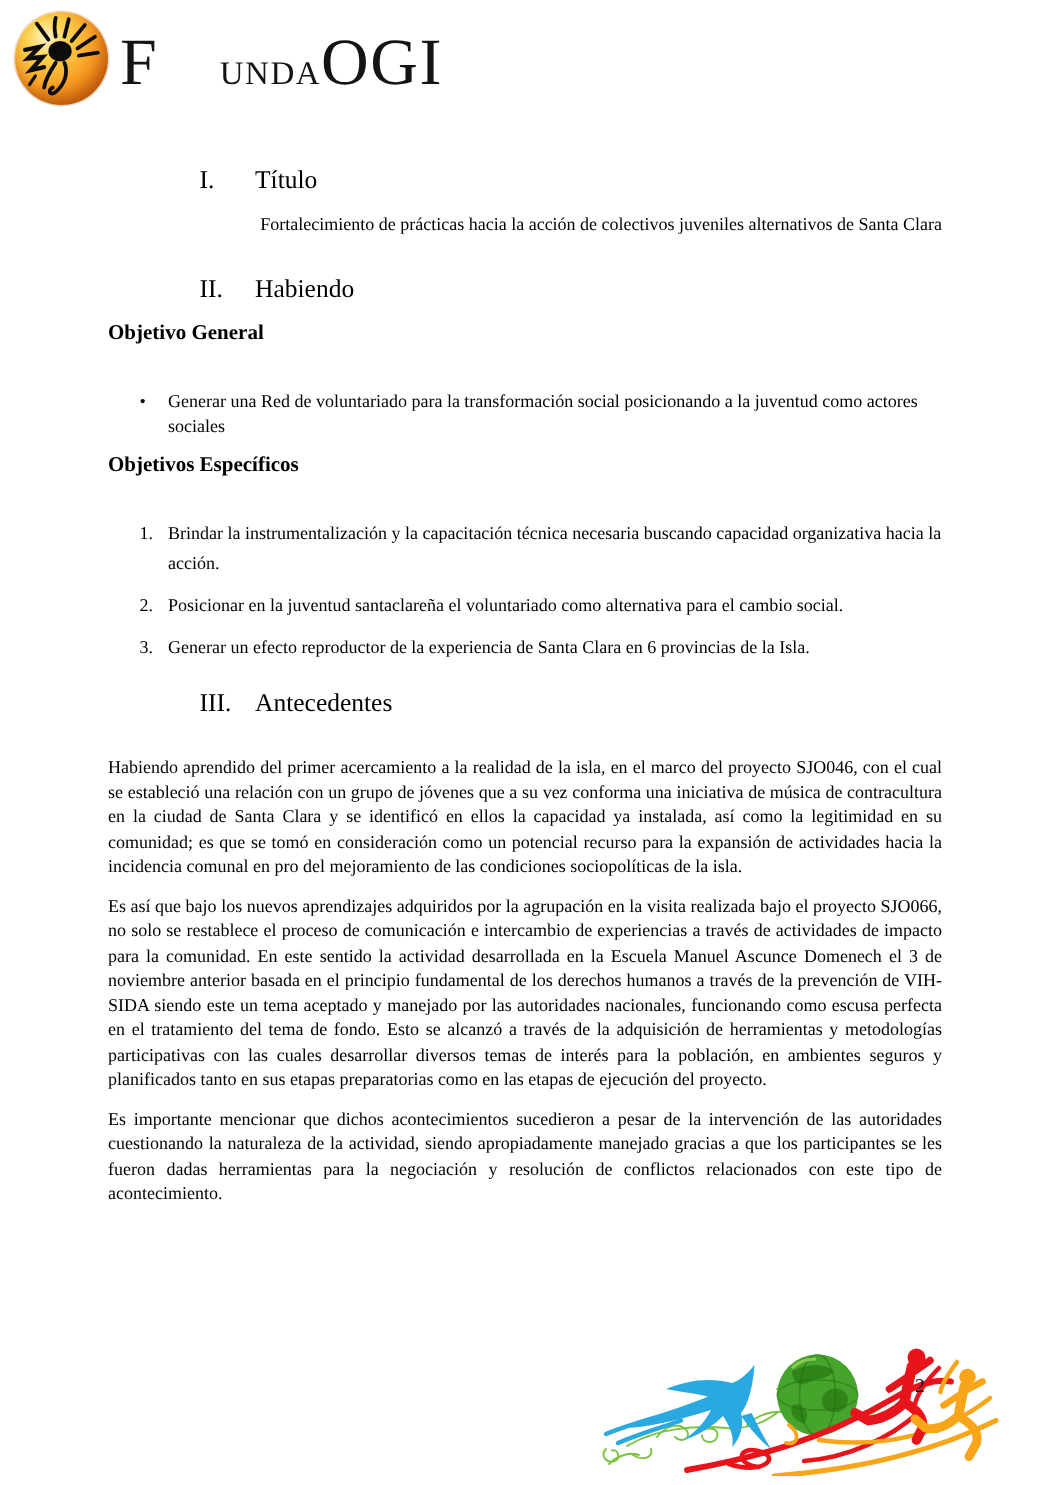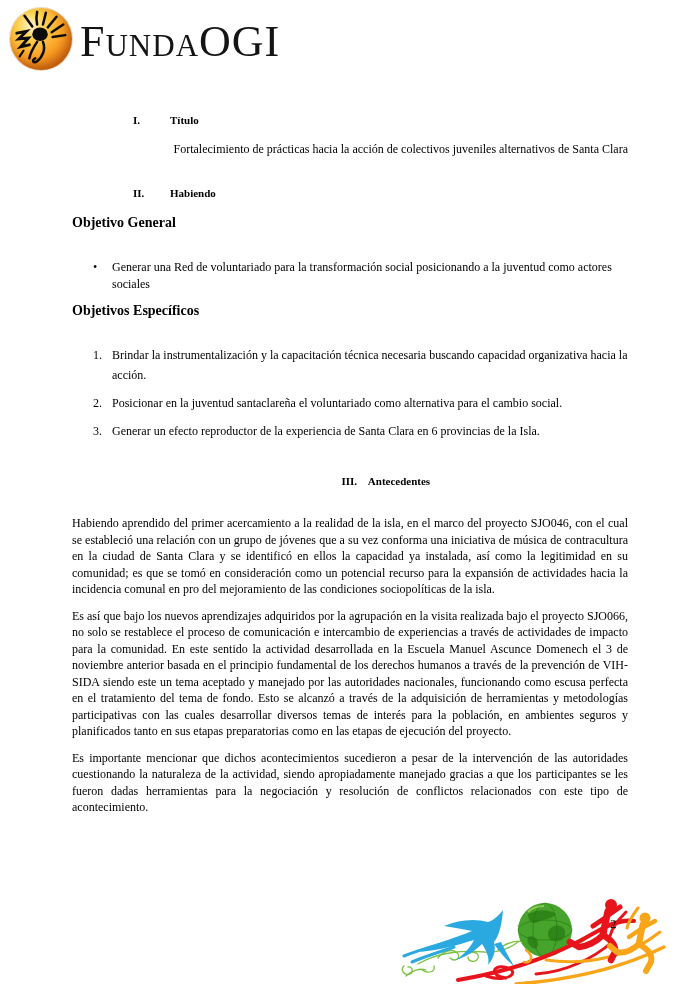--- a/index.html
+++ b/index.html
@@ -17,43 +17,43 @@
   .logo { position:absolute; top:8px; left:10px; display:flex; align-items:center; gap:8px; }
   .logo-ball {
     width:62px; height:62px; border-radius:50%;
     background:radial-gradient(circle at 34% 28%, #fff3cf 0%, #ffd24d 22%, #f89c23 55%, #e2700f 82%, #b9520a 100%);
     box-shadow:inset -3px -5px 9px rgba(115,40,0,.38), 0 0 0 1px rgba(185,90,10,.25);
     position:relative; flex:0 0 auto;
   }
   .logo-ball svg { position:absolute; inset:0; }
   .logo-text { display:flex; align-items:baseline; color:#141414; letter-spacing:1px; line-height:1; padding-top:6px; }
   .logo-text .lg { font-size:44px; }
-  .logo-text .sm { font-size:31px; }
+  .logo-text .sm { font-size:22px;margin-left:41px; }
 
   
   .content { position:absolute; top:112px; left:72px; right:72px; font-size:12px; line-height:16.5px; }
 
-  .sec-heading { font-size:11px; font-weight:bold; line-height:16px; }
+  .sec-heading { font-size:17px; font-weight:normal; line-height:16px; }
   .sec-heading .numeral { display:inline-block; margin-left:61px; width:37px; }
 
   .title-line { margin-top:13px; text-align:right; line-height:16px; }
 
   .h-ii  { margin-top:28px; }
   .sub-heading { margin-top:14px; font-weight:bold; font-size:14px; line-height:16px; }
 
   .bullet-item { margin-top:28px; position:relative; padding-left:40px; line-height:17px; }
   .bullet-item .marker { position:absolute; left:21px; }
   .sub-heading.oe { margin-top:10px; }
 
   .num-list { margin-top:26px; }
   .num-item { position:relative; padding-left:40px; line-height:20px; margin-top:8px; }
   .num-item:first-child { margin-top:0; }
   .num-item .marker { position:absolute; left:21px; }
 
-  .h-iii { margin-top:32px;text-align:center; }
+  .h-iii { margin-top:20px; }
   .para { margin-top:13px; text-align:justify; }
   .para + .para { margin-top:10px; }
   .h-iv  { margin-top:14px; }
   .body-paras .para:first-child { margin-top:26px; }
 
   
   .footer-art { position:absolute; left:398px; top:892px; width:270px; height:92px; }
   .page-number { position:absolute; left:610px; top:916px; font-size:13px; color:#111; }
 </style>
 </head>

